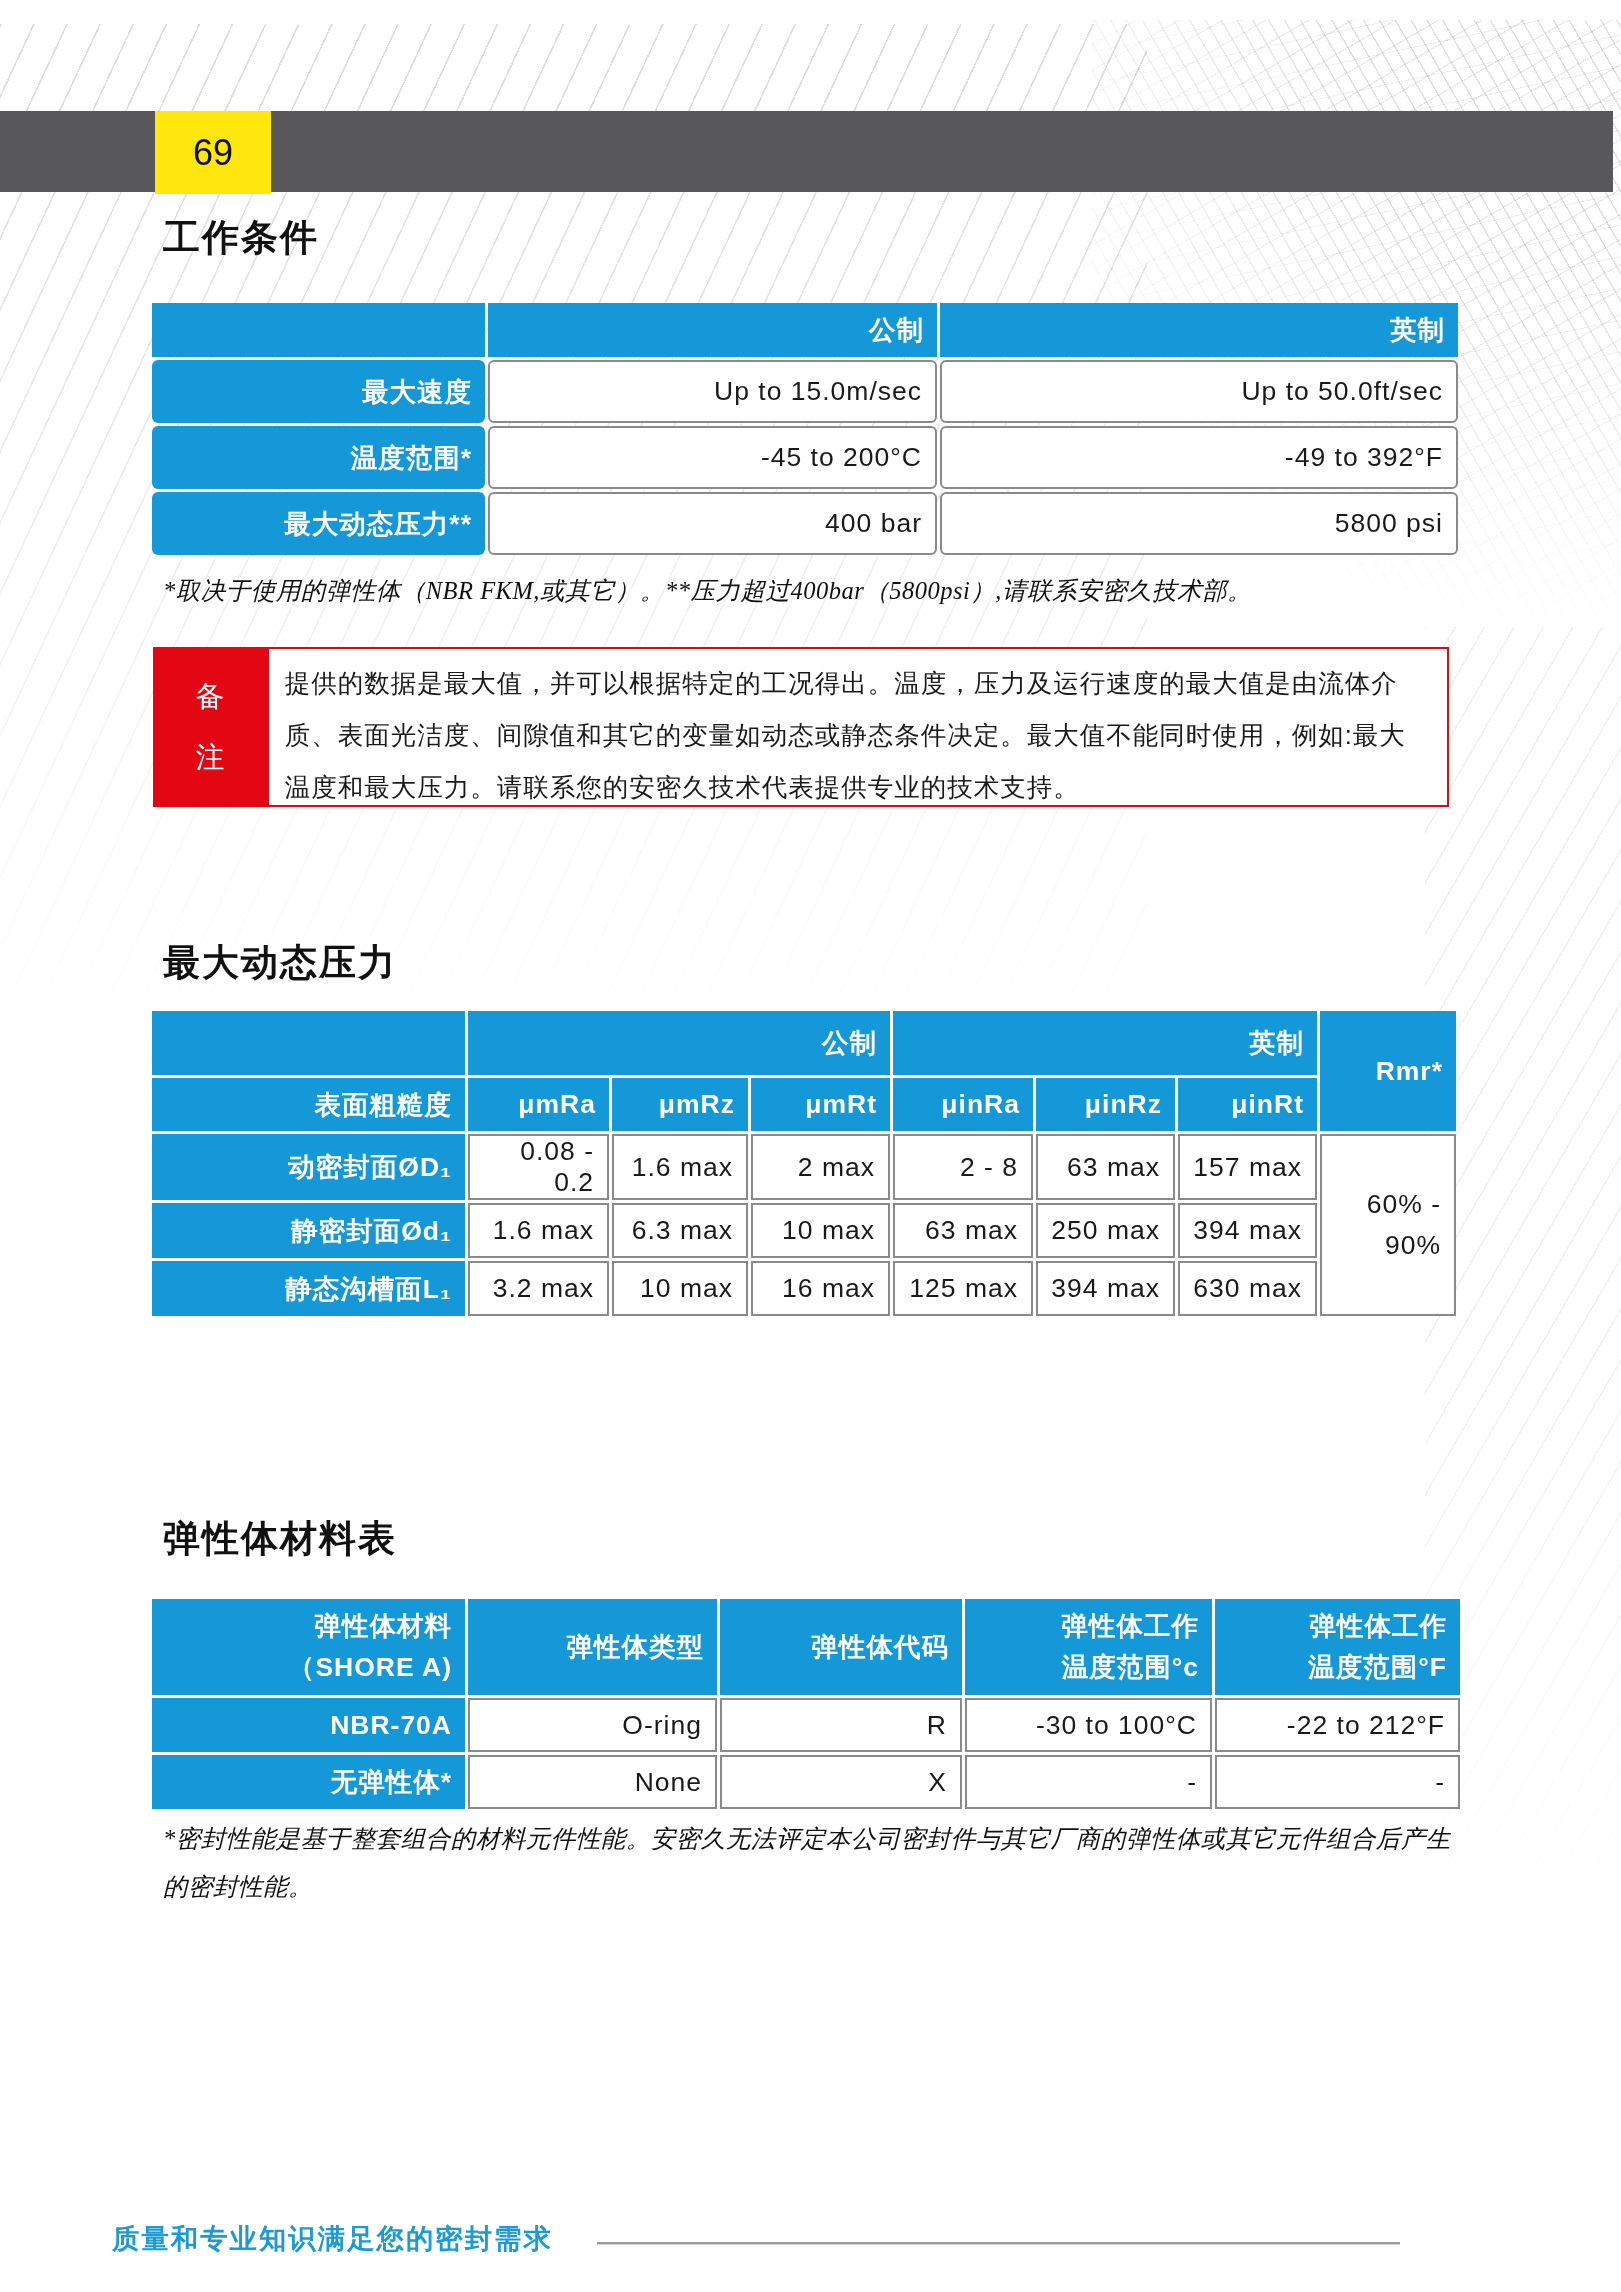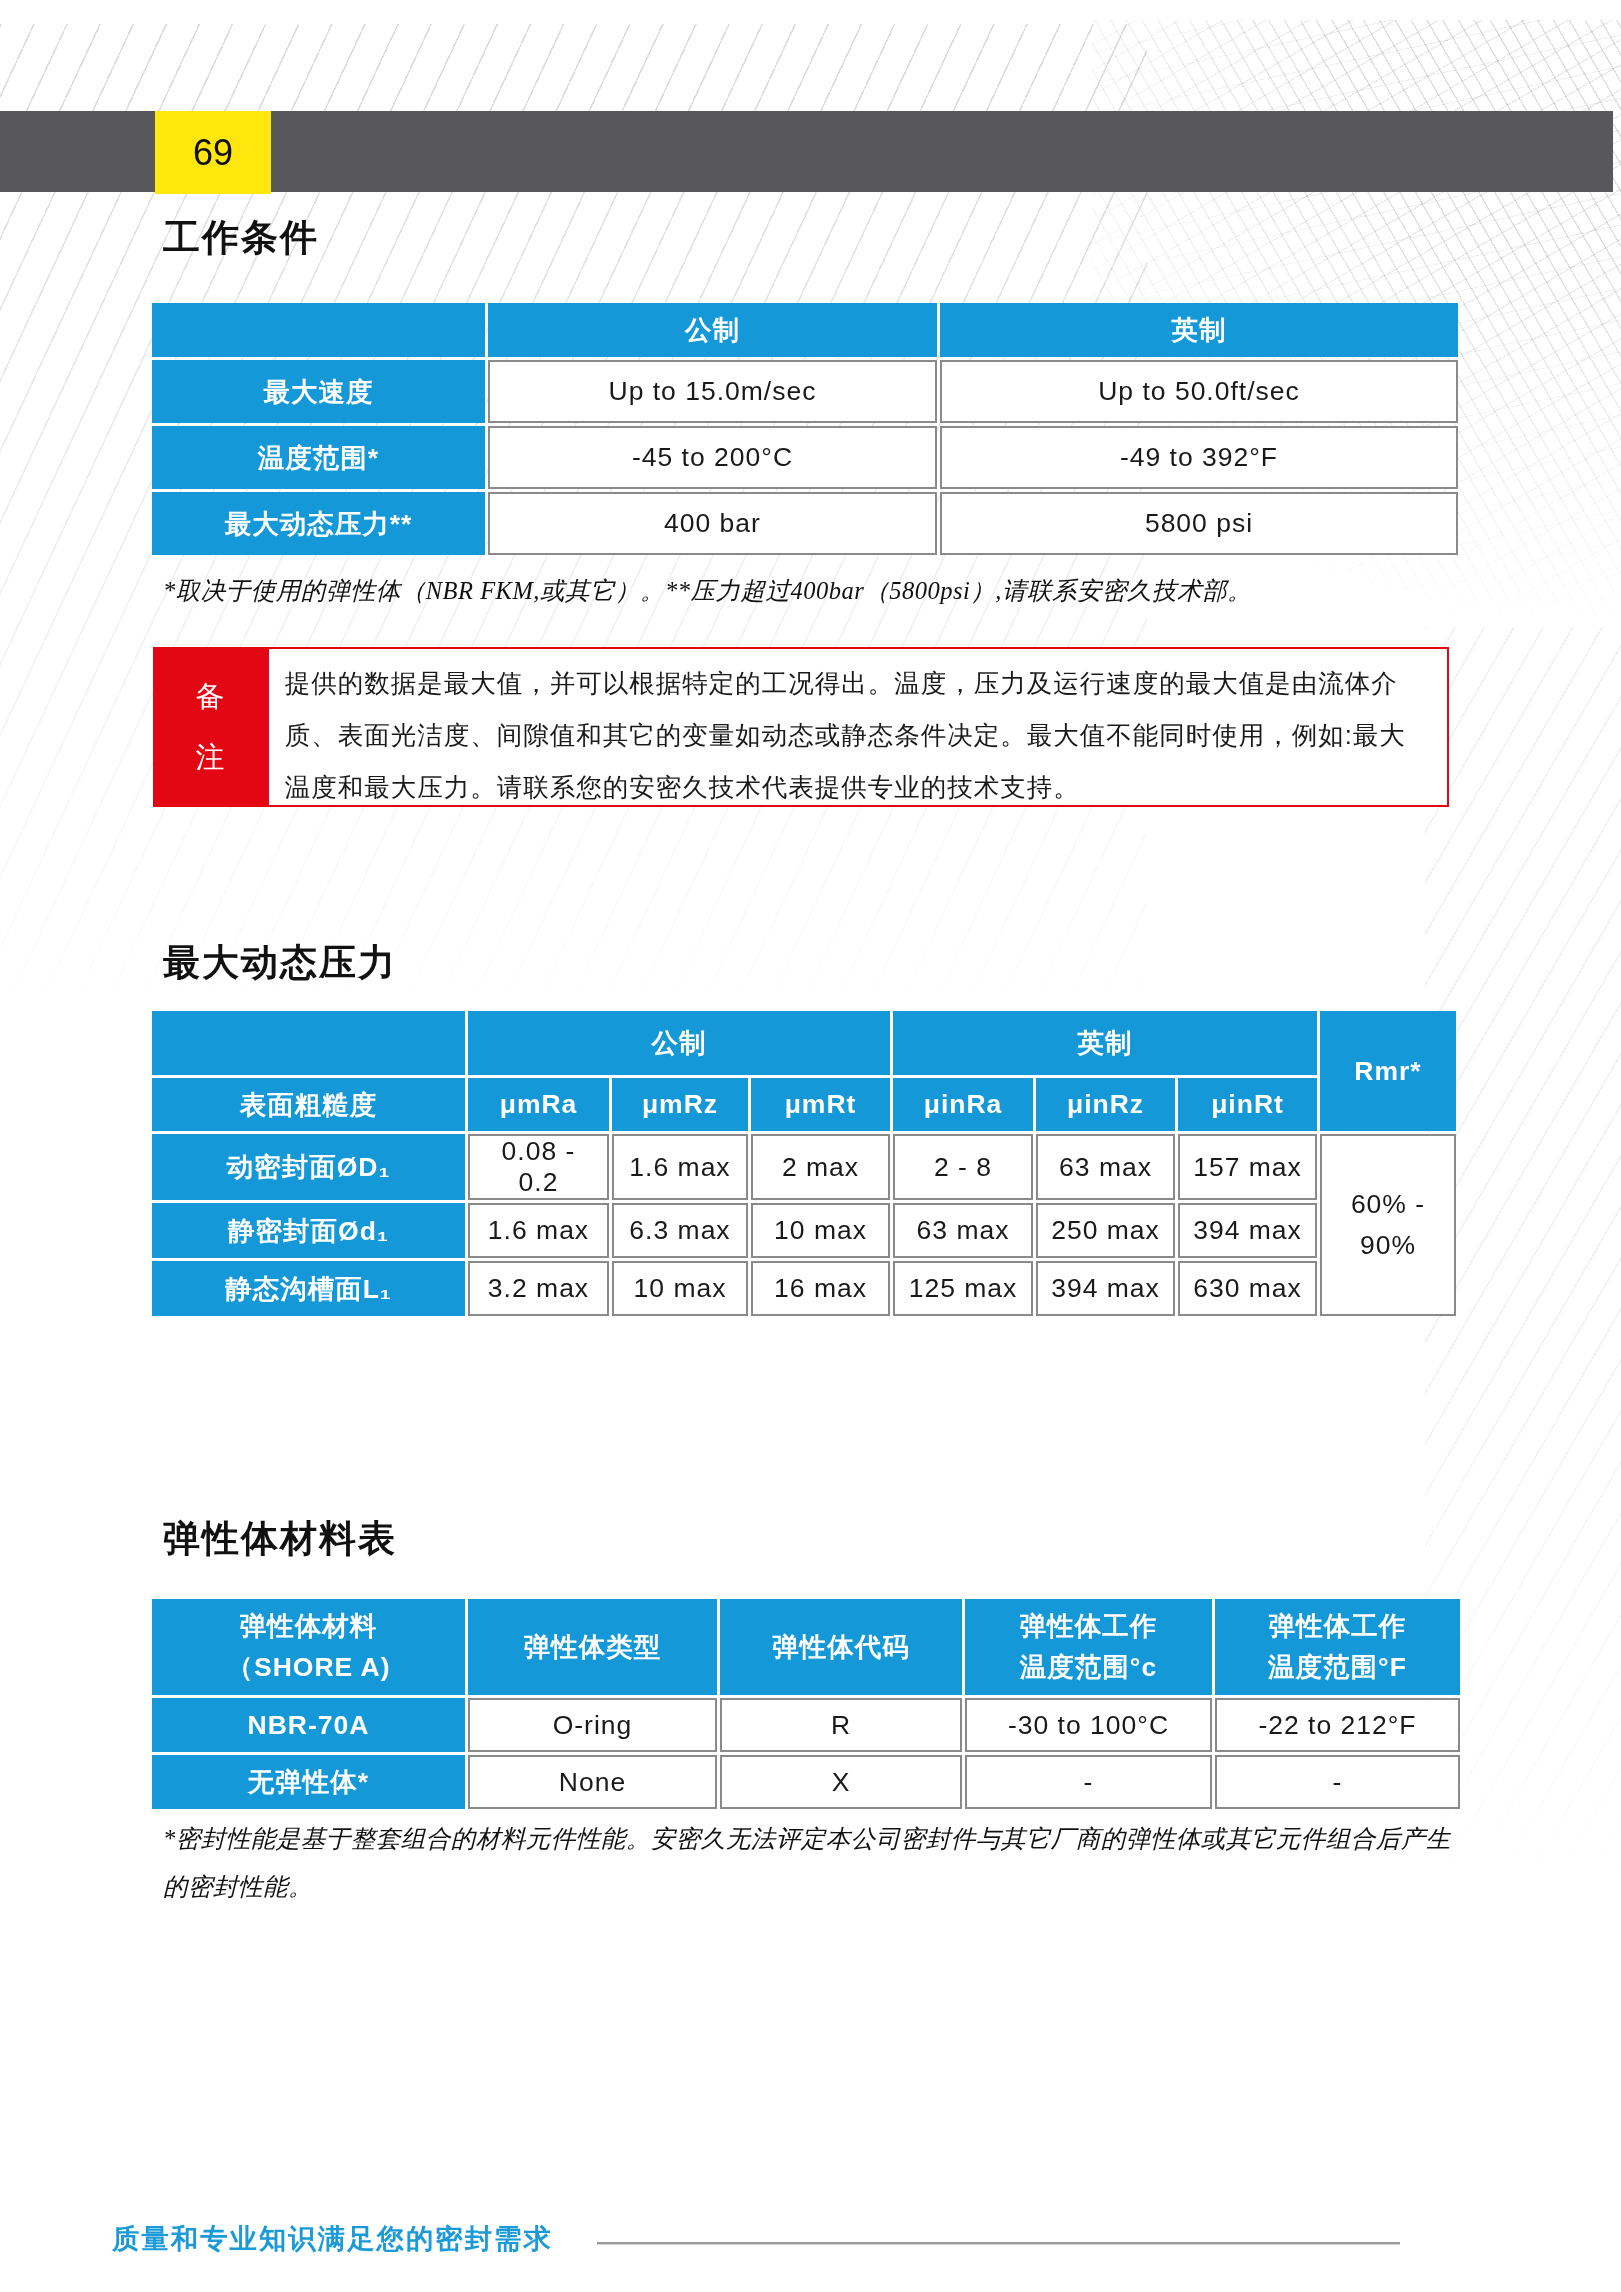--- a/index.html
+++ b/index.html
@@ -50,27 +50,27 @@
     font-size:37px;font-weight:bold;color:#111;letter-spacing:2px;line-height:1.1;
   }
   .t1{left:163px;top:218px;}
   .t2{left:163px;top:943px;}
   .t3{left:163px;top:1519px;}
   
   table.tbl{
     position:absolute;z-index:3;table-layout:fixed;
     border-collapse:separate;border-spacing:3.9px;
   }
-  .tbl td{text-align:center;vertical-align:middle;padding:0 13px;overflow:hidden;}
+  .tbl td{text-align:right;vertical-align:middle;padding:0 13px;overflow:hidden;}
   .tbl td.blue{background:#1598D8;color:#fff;font-weight:bold;font-size:26.5px;letter-spacing:1px;}
   .tbl td.val{background:#fff;border:2px solid #8A8A8A;color:#1a1a1a;font-size:26.5px;letter-spacing:1px;}
   .prew{white-space:pre-line;line-height:1.55;}
   .tbl1{left:149px;top:300px;}
   .tbl1 tr.hrow td{height:54px;}
-  .tbl1 tr.drow td{height:59px;}
+  .tbl1 tr.drow td{height:59px;border-radius:6px;}
   .tbl2{left:149px;top:1008px;}
   .tbl2 tr.hrow1 td{height:64px;}
   .tbl2 tr.hrow2 td{height:53px;}
   .tbl2 tr.drow td{height:51px;}
   .tbl3{left:149px;top:1596px;}
   .tbl3 tr.hrow td{height:96px;}
   .tbl3 tr.drow td{height:50px;}
   
   .fnote{
     position:absolute;z-index:3;margin:0;

